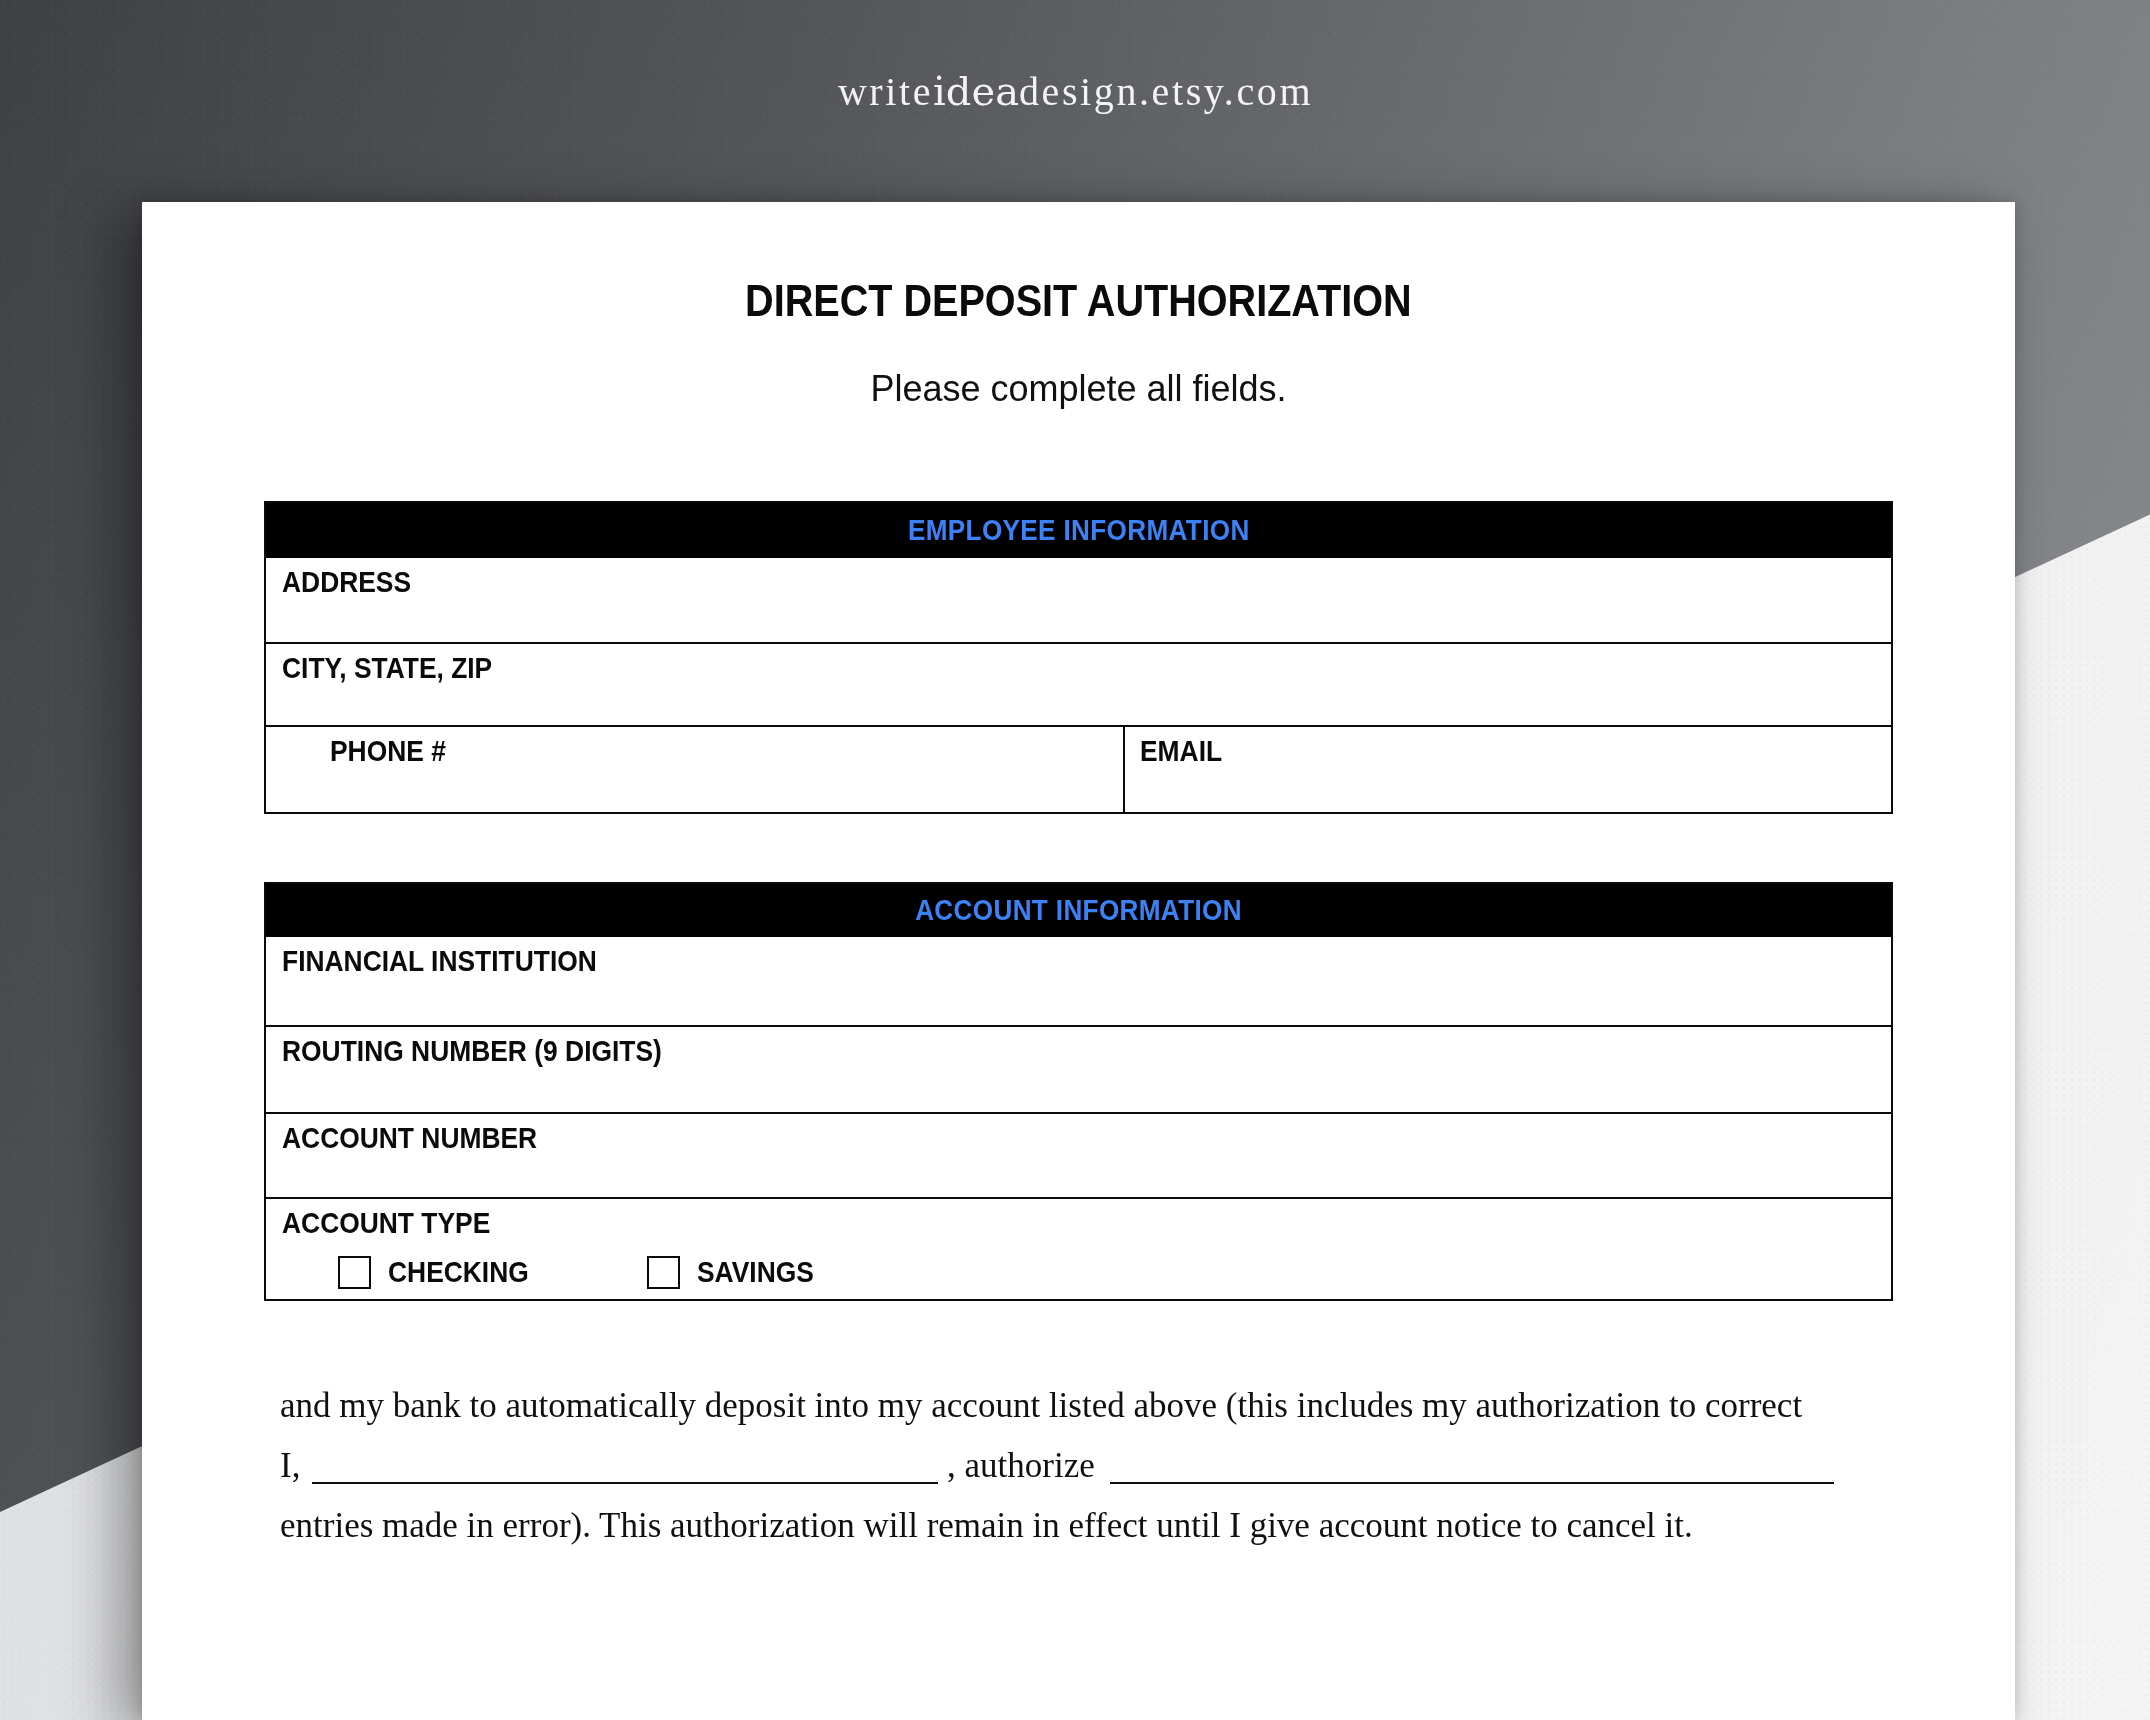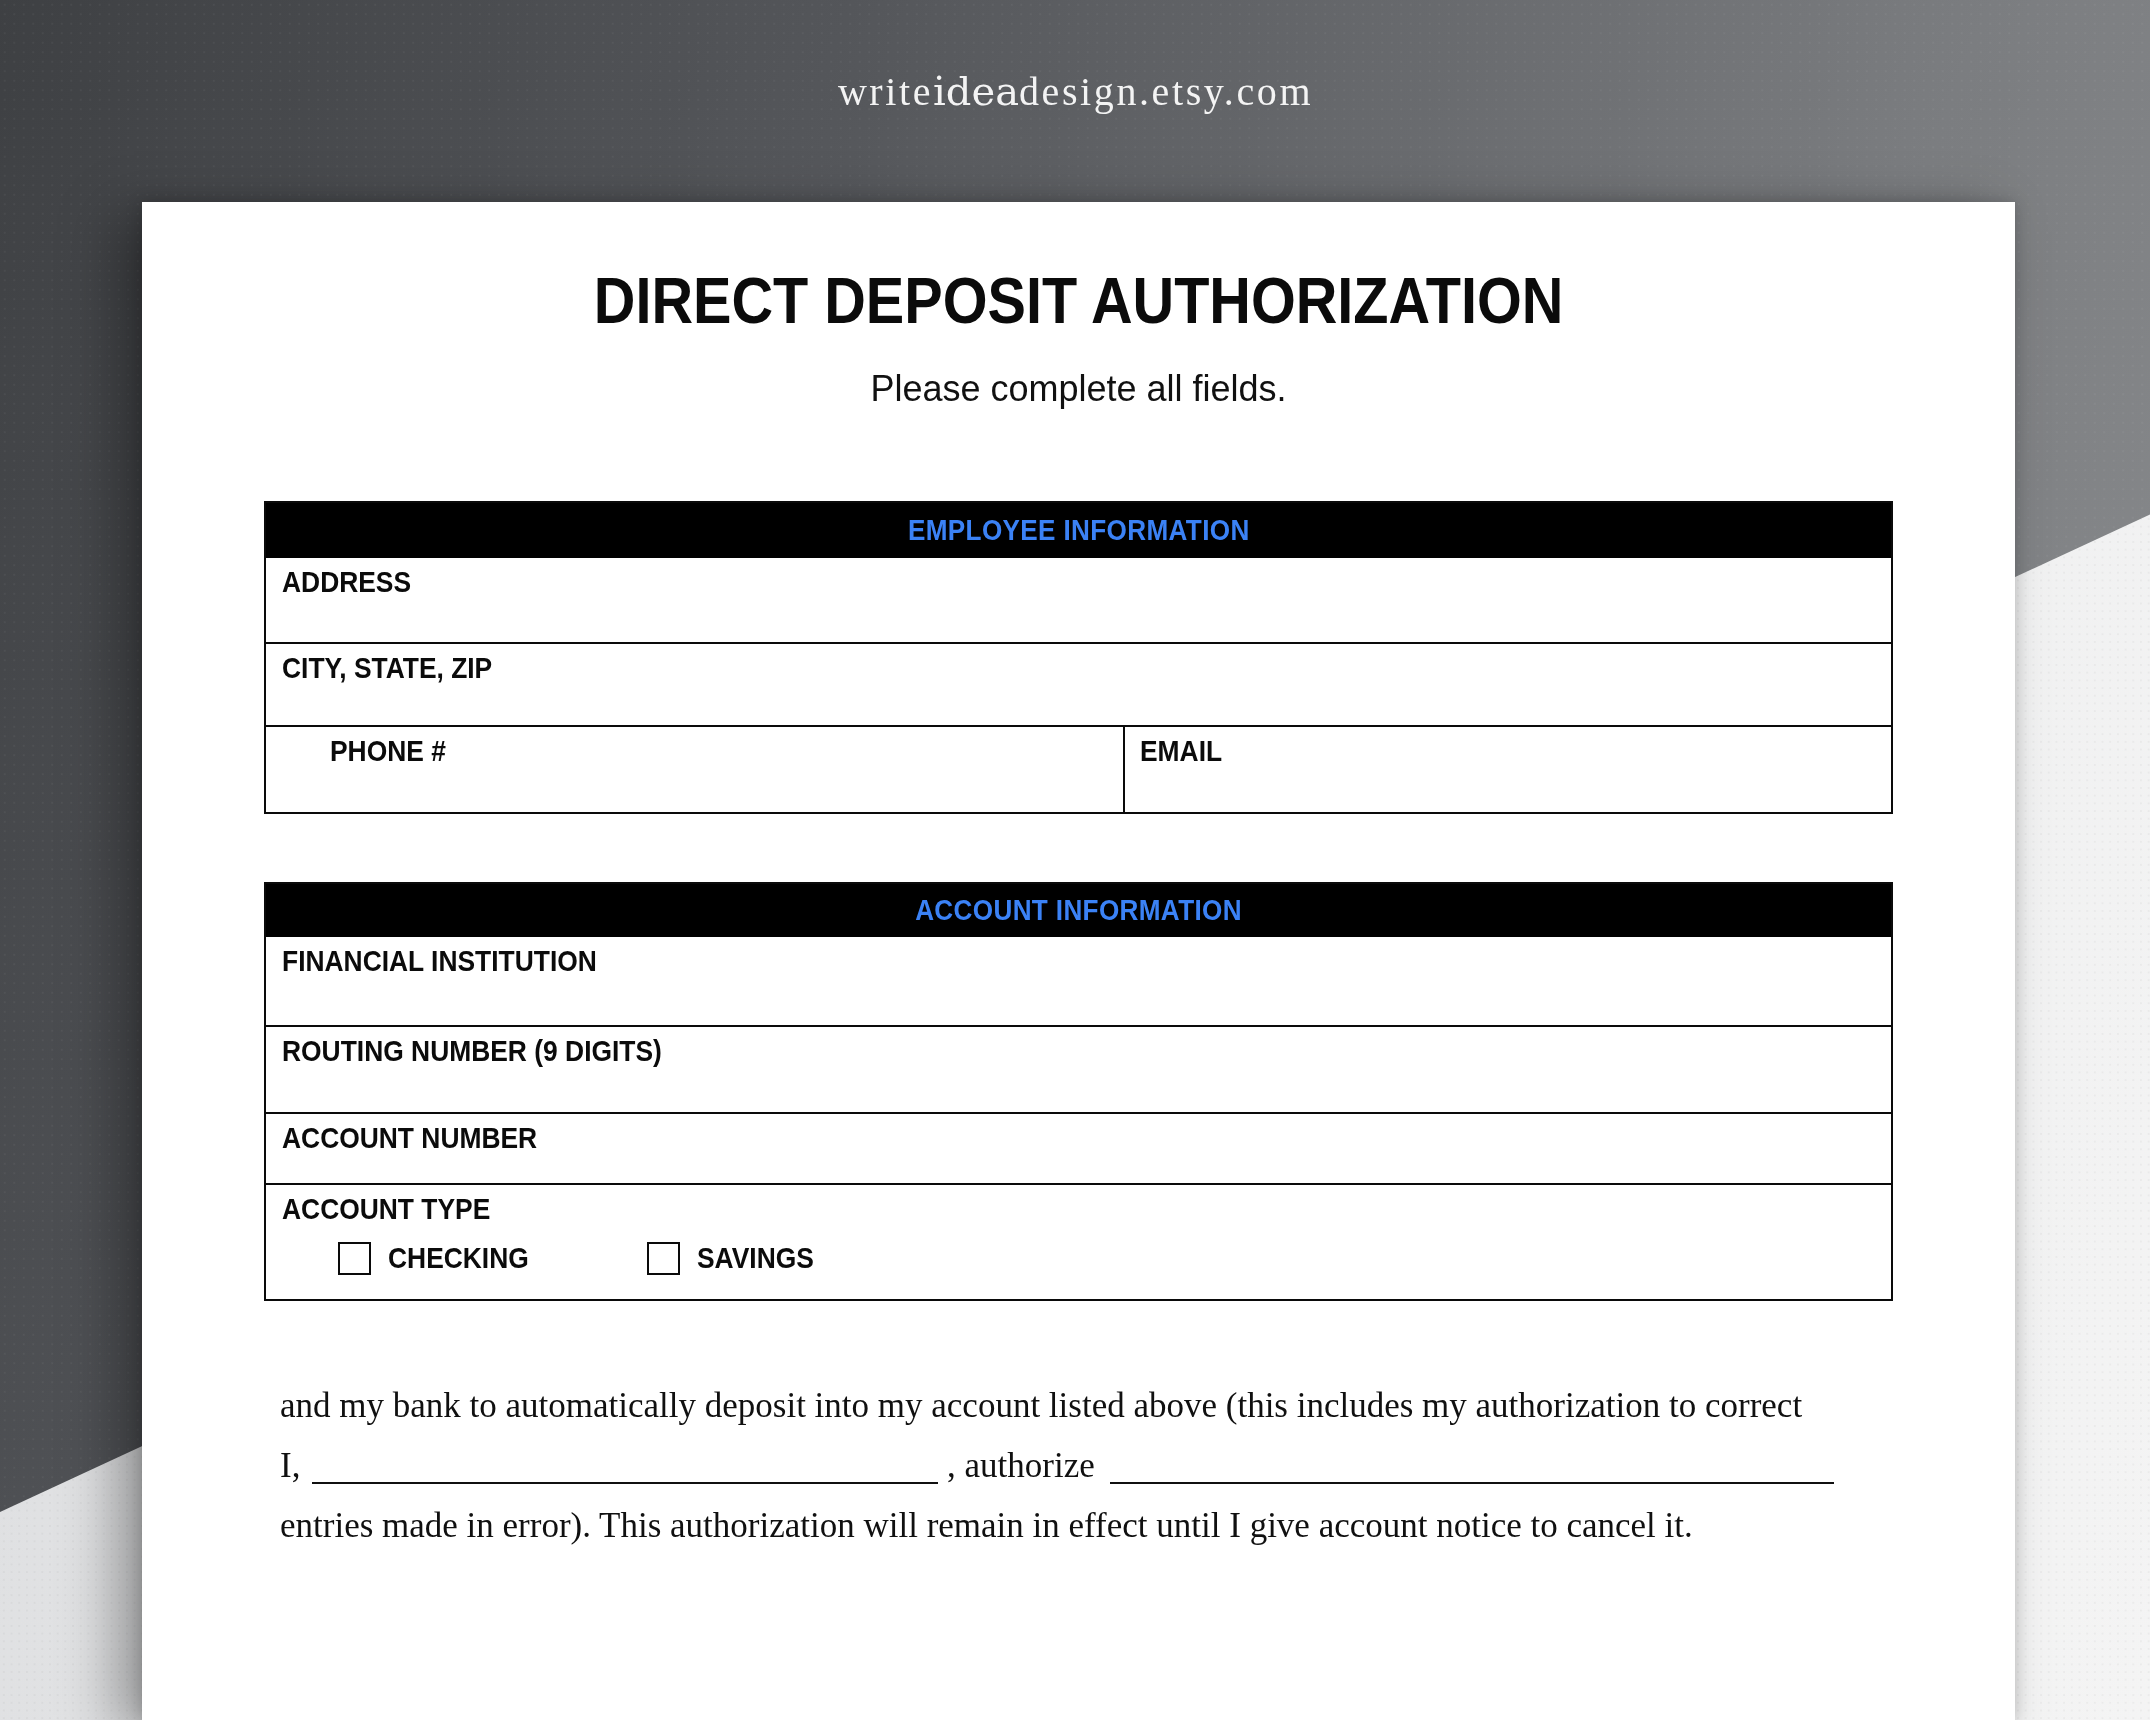--- a/index.html
+++ b/index.html
@@ -38,21 +38,21 @@
     font-size:40px;letter-spacing:0;
   }
   
   .page{
     position:absolute;left:142px;top:202px;width:1873px;height:1519px;
     background:#ffffff;
     box-shadow:-26px 12px 52px rgba(0,0,0,0.35), 0 0 15.5px rgba(0,0,0,0.18);
   }
   .title{
     position:absolute;top:67px;left:0;width:100%;
-    text-align:center;font-weight:bold;font-size:64px;line-height:64px;
+    text-align:center;font-weight:bold;font-size:44px;line-height:64px;
     color:#0b0b0b;white-space:nowrap;
   }
   .squeeze90{display:inline-block;transform:scaleX(.9);transform-origin:center;}
   .subtitle{
     position:absolute;top:170px;left:0;width:100%;
     text-align:center;font-size:36px;line-height:34px;color:#111;
   }
   
   .ftable{
     position:absolute;left:122px;width:1629px;
@@ -80,21 +80,21 @@
   .split{display:flex;}
   .split .cell{box-sizing:border-box;height:100%;}
   .split .cell.left{width:51.4%;border-right:2.6px solid #0a0a0a;}
   .split .cell.right{flex:1;}
   
   .employee .r1{height:84px;}
   .employee .r2{height:83px;}
   .employee .r3{height:88px;padding-left:48px;}
   .account .r1{height:88px;}
   .account .r2{height:87px;}
-  .account .r3{height:71px;}
+  .account .r3{height:85px;}
   .account .r4{height:103px;}
   
   .cb-row{display:flex;align-items:center;margin:15.5px 0 0 56px;}
   .checkbox{
     width:33px;height:33px;border:2.6px solid #0a0a0a;box-sizing:border-box;
     background:#fff;flex:0 0 auto;
   }
   .cb-label{margin-left:17px;}
   .cb-gap{margin-left:99px;}
   

